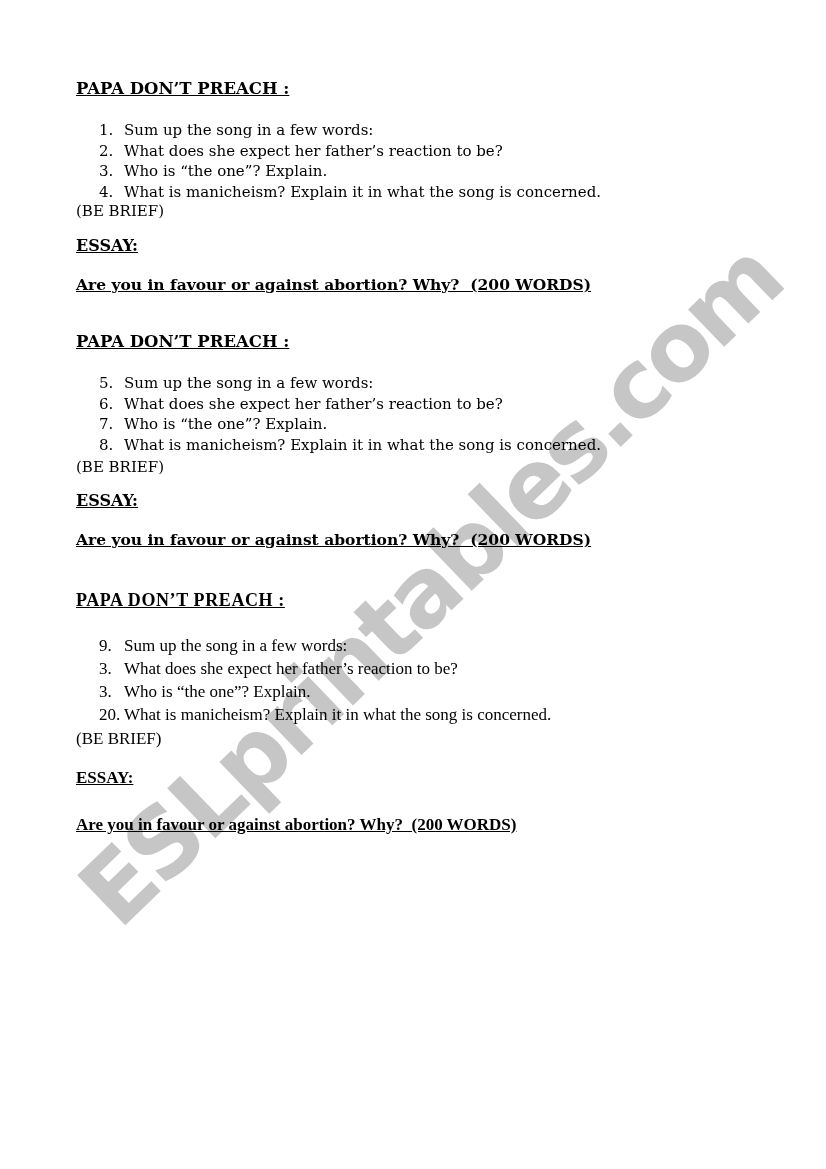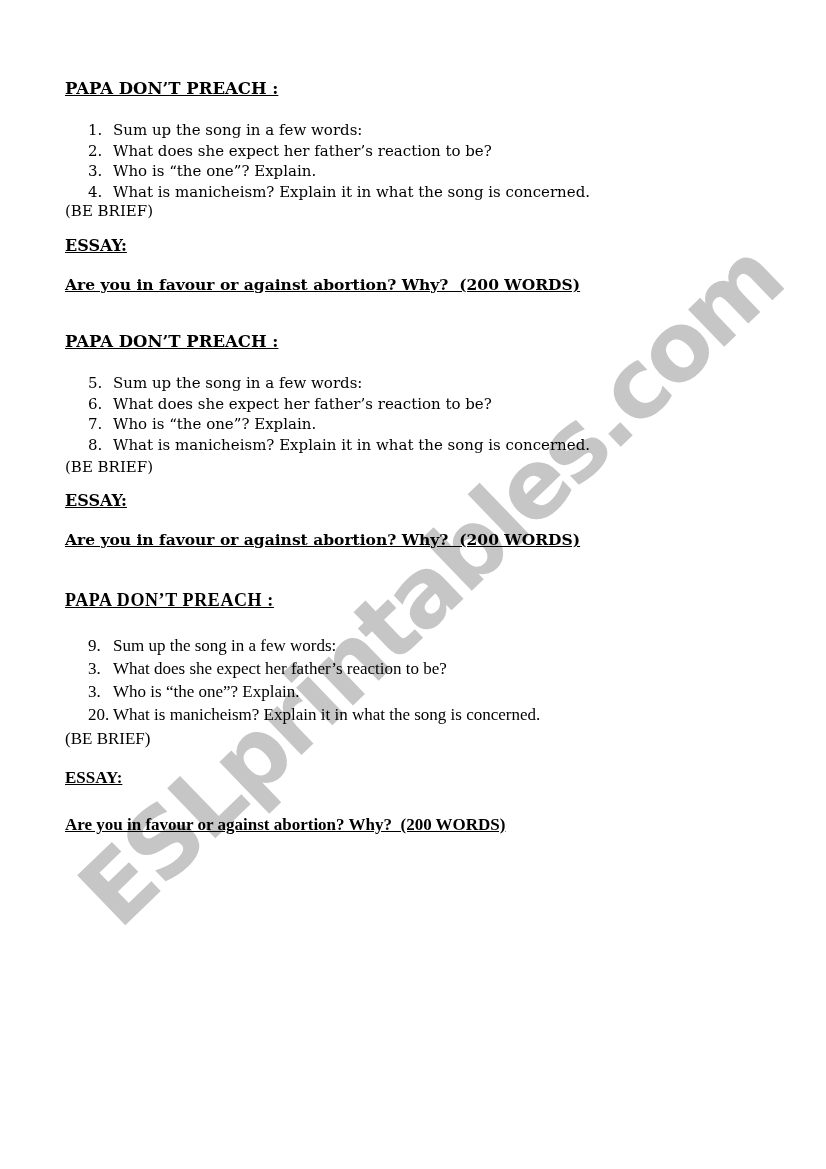--- a/index.html
+++ b/index.html
@@ -23,21 +23,21 @@
     font-size: 95px;
     letter-spacing: -4px;
     color: #c6c6c6;
     white-space: nowrap;
     z-index: 0;
     user-select: none;
   }
 
   .content { position: absolute; inset: 0; z-index: 1; }
 
-  .block { position: absolute; left: 65px; }
+  .block { position: absolute; left: 76px; }
 
   
   .slab { font-family: "DejaVu Serif", serif; }
   .slab.heading  { font-size: 16.5px; font-weight: bold; text-decoration: underline; line-height: 18px; }
   .slab .qrow, .slab.brief { font-size: 15px; line-height: 20.5px; }
   .slab.essay-h  { font-size: 16px; font-weight: bold; text-decoration: underline; line-height: 18px; }
   .slab.essay-p  { font-size: 15.5px; font-weight: bold; text-decoration: underline; line-height: 18px; white-space: pre; }
 
   
   .times { font-family: "Liberation Serif", serif; }

